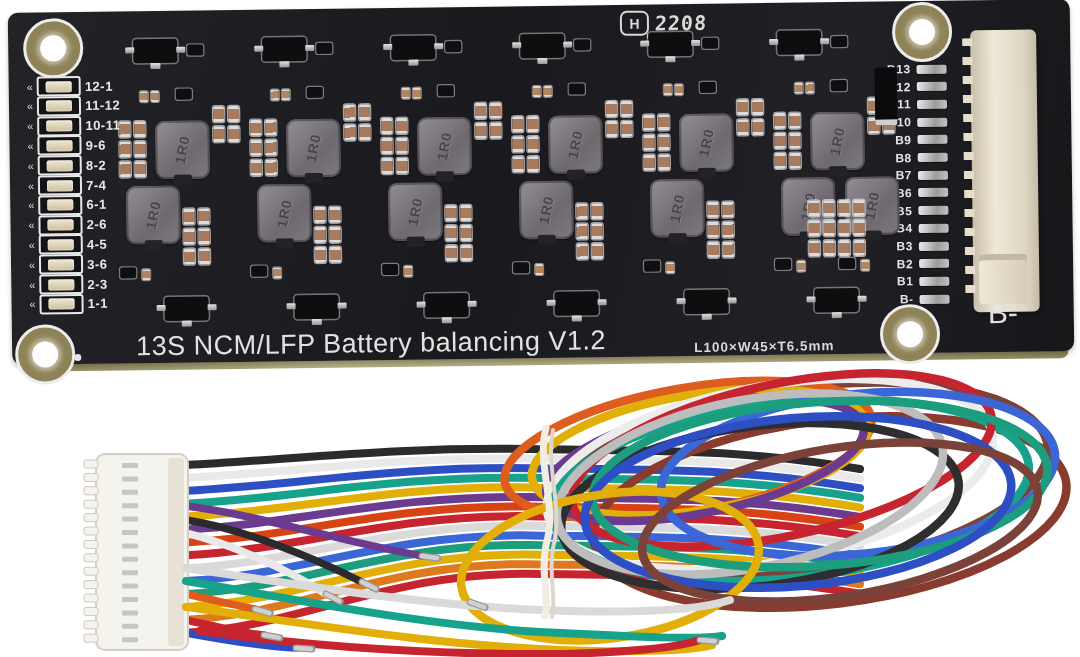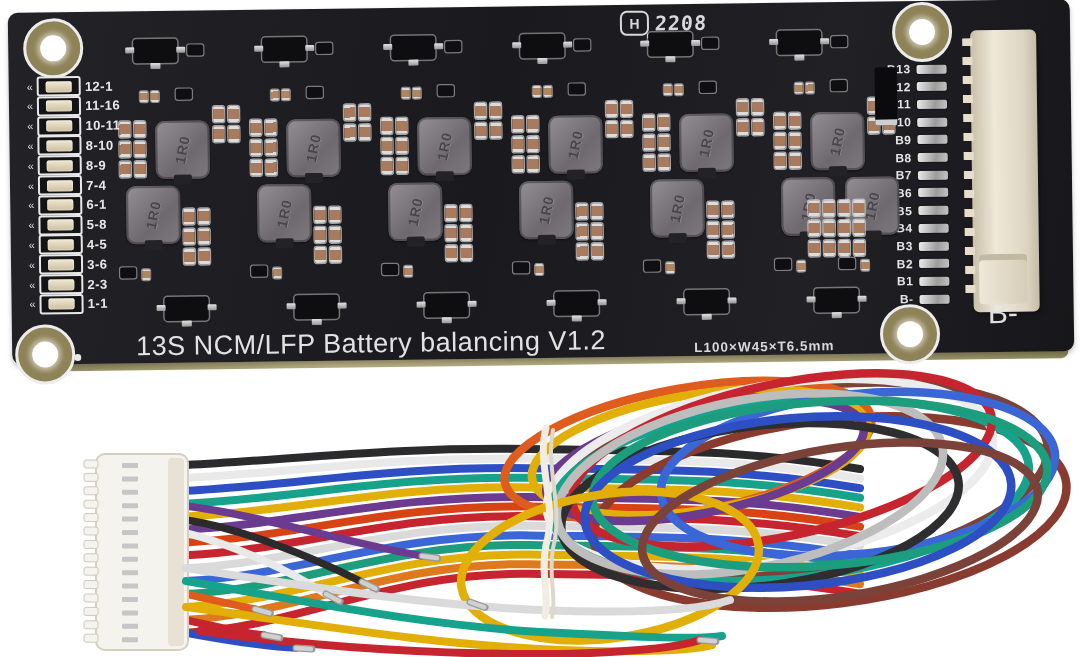--- a/index.html
+++ b/index.html
@@ -106,63 +106,63 @@
             <div class="led-box">
               <div class="led-chip"></div>
             </div>
             <div class="led-label">12-1</div>
           </div>
           <div class="led-row" style="left:18px;top:84.8px">
             <div class="led-arrow">«</div>
             <div class="led-box">
               <div class="led-chip"></div>
             </div>
-            <div class="led-label">11-16</div>
+            <div class="led-label">11-12</div>
           </div>
           <div class="led-row" style="left:18px;top:104.6px">
             <div class="led-arrow">«</div>
             <div class="led-box">
               <div class="led-chip"></div>
             </div>
             <div class="led-label">10-11</div>
           </div>
           <div class="led-row" style="left:18px;top:124.4px">
             <div class="led-arrow">«</div>
             <div class="led-box">
               <div class="led-chip"></div>
             </div>
-            <div class="led-label">8-10</div>
+            <div class="led-label">9-6</div>
           </div>
           <div class="led-row" style="left:18px;top:144.2px">
             <div class="led-arrow">«</div>
             <div class="led-box">
               <div class="led-chip"></div>
             </div>
-            <div class="led-label">8-9</div>
+            <div class="led-label">8-2</div>
           </div>
           <div class="led-row" style="left:18px;top:164px">
             <div class="led-arrow">«</div>
             <div class="led-box">
               <div class="led-chip"></div>
             </div>
             <div class="led-label">7-4</div>
           </div>
           <div class="led-row" style="left:18px;top:183.8px">
             <div class="led-arrow">«</div>
             <div class="led-box">
               <div class="led-chip"></div>
             </div>
             <div class="led-label">6-1</div>
           </div>
           <div class="led-row" style="left:18px;top:203.6px">
             <div class="led-arrow">«</div>
             <div class="led-box">
               <div class="led-chip"></div>
             </div>
-            <div class="led-label">5-8</div>
+            <div class="led-label">2-6</div>
           </div>
           <div class="led-row" style="left:18px;top:223.4px">
             <div class="led-arrow">«</div>
             <div class="led-box">
               <div class="led-chip"></div>
             </div>
             <div class="led-label">4-5</div>
           </div>
           <div class="led-row" style="left:18px;top:243.20000000000002px">
             <div class="led-arrow">«</div>

